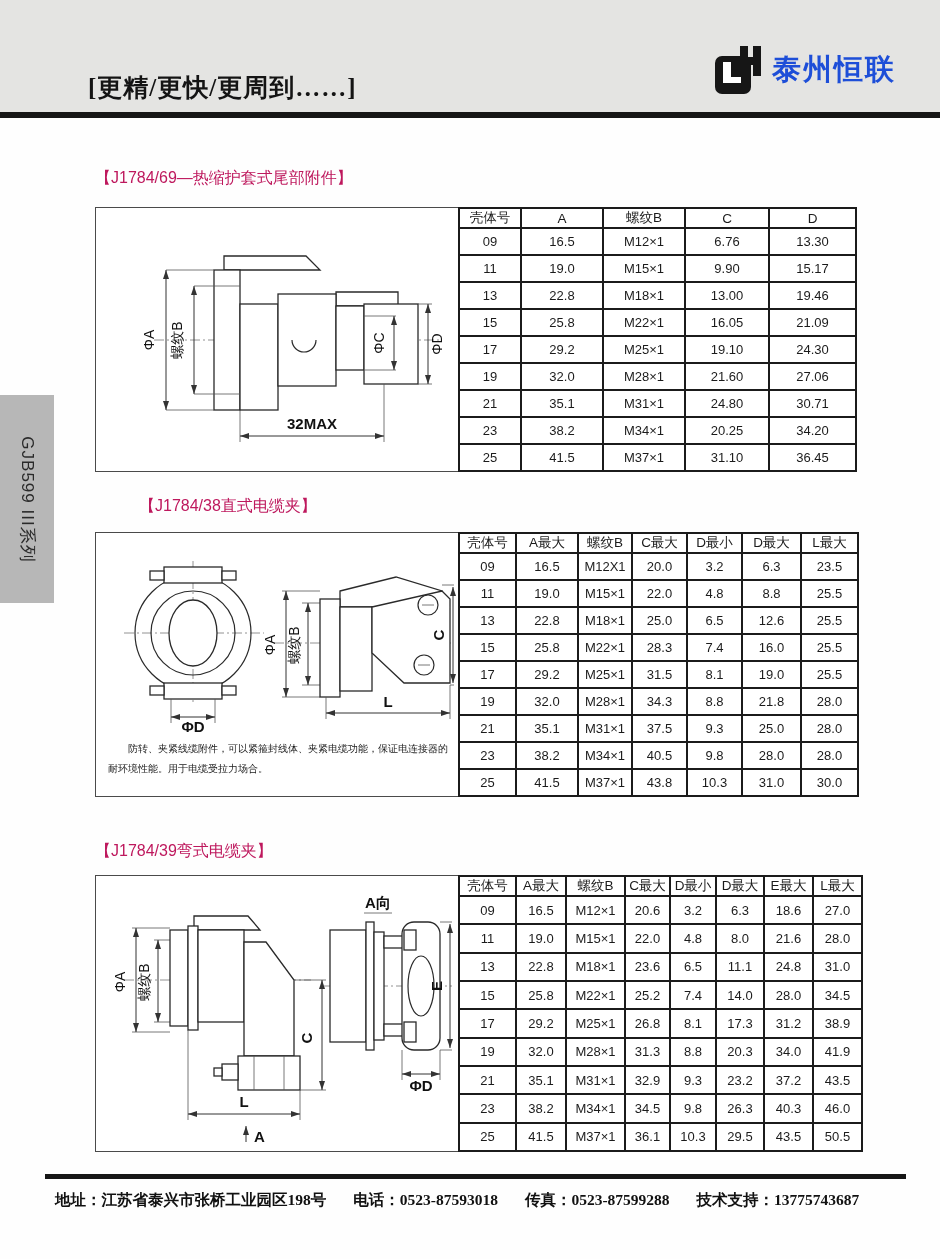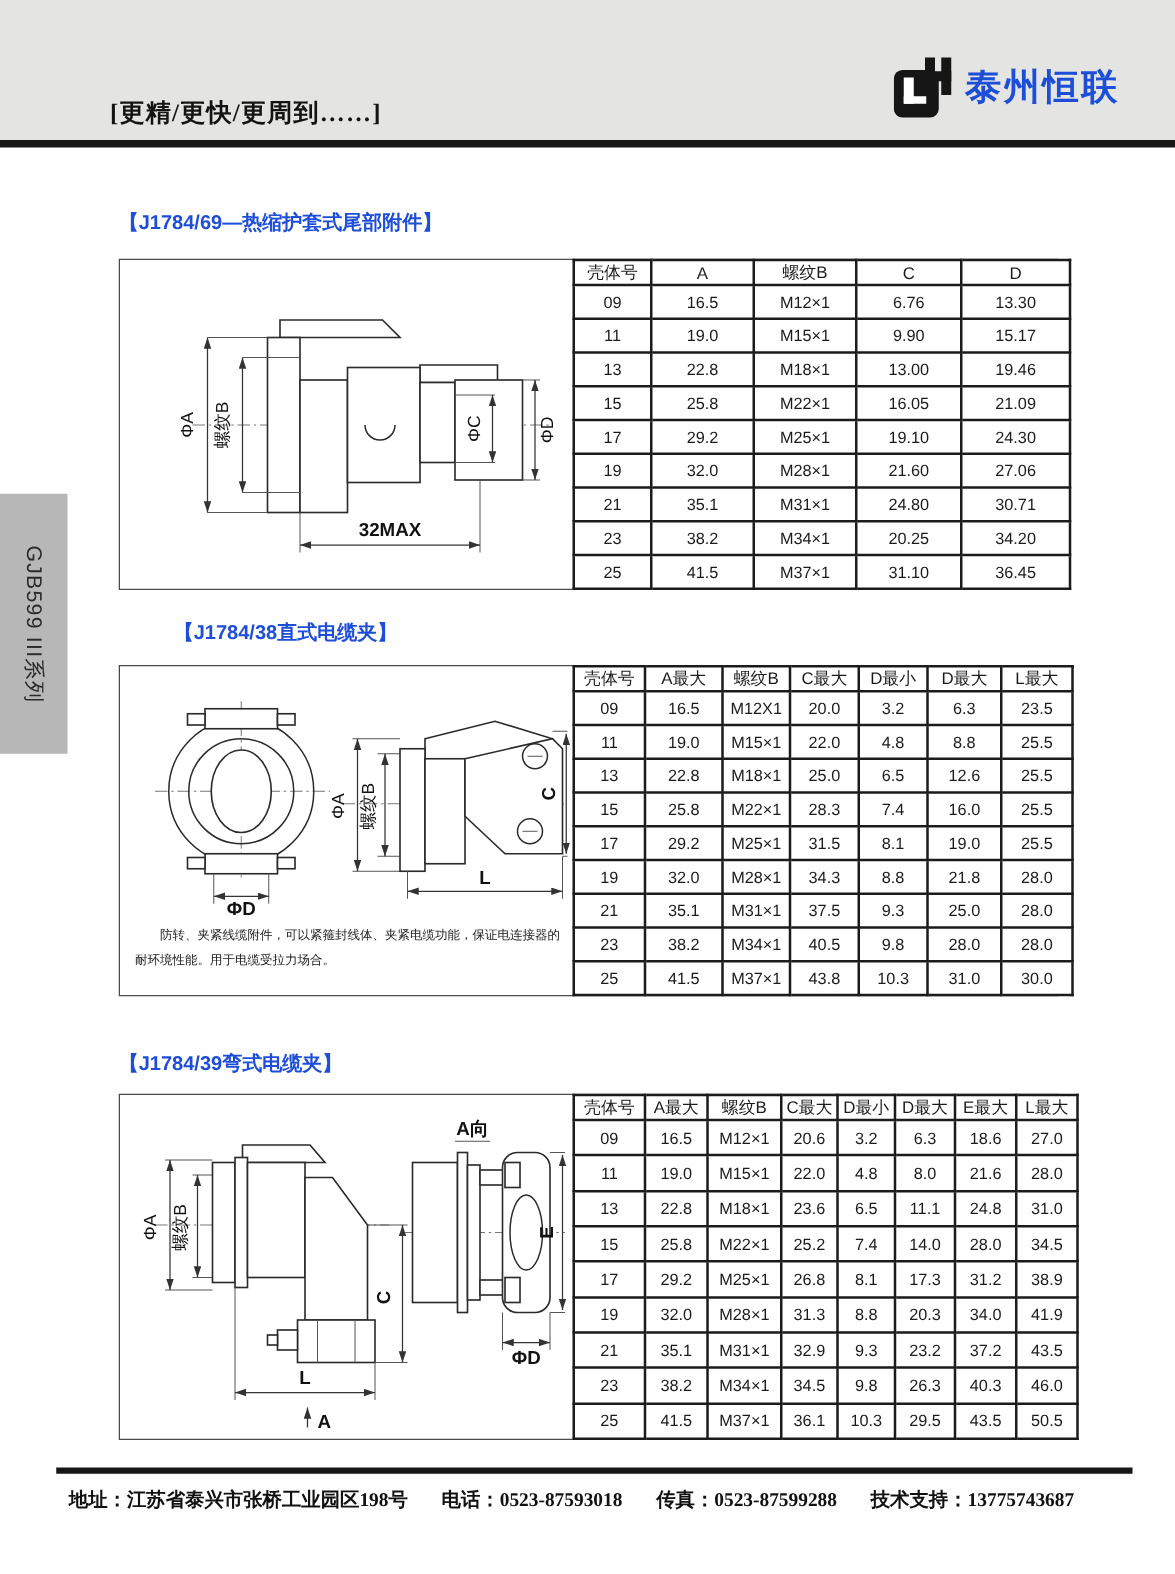--- a/index.html
+++ b/index.html
@@ -2,34 +2,34 @@
 <html><head>
 <meta charset="utf-8">
 <style>
   html,body{margin:0;padding:0;background:#ffffff;}
   .page{position:relative;width:940px;height:1259px;background:#fefefe;overflow:hidden;
         font-family:"Liberation Sans","DejaVu Sans",sans-serif;color:#1c1c1c;}
 
   
   .header{position:absolute;left:0;top:0;width:940px;height:112px;background:#e4e4e2;}
   .slogan{position:absolute;left:88px;bottom:8px;font-family:"Liberation Serif","DejaVu Serif",serif;
-          font-weight:bold;font-size:20px;letter-spacing:1px;color:#141414;}
+          font-weight:bold;font-size:25px;letter-spacing:1px;color:#141414;}
   .logo{position:absolute;right:44px;top:44px;display:flex;align-items:center;gap:9px;}
   .logo-mark{width:48px;height:52px;display:block;}
   .brand{font-size:29px;font-weight:bold;letter-spacing:2px;color:#1d4ed8;
          font-family:"Liberation Sans","DejaVu Sans",sans-serif;}
   .header-divider{position:absolute;left:0;top:112px;width:940px;height:6px;background:#161616;}
 
   
   .side-tab{position:absolute;left:0;top:395px;width:54px;height:208px;background:#b7b7b7;
             display:flex;align-items:center;justify-content:center;}
   .side-tab span{transform:rotate(90deg);white-space:nowrap;font-size:17px;color:#2a2a2a;letter-spacing:1px;}
 
   
-  .sec-title{position:absolute;left:95px;font-size:16px;font-weight:bold;color:#1d4ed8;}
+  .sec-title{position:absolute;left:95px;font-size:16px;font-weight:normal;color:#be185d;}
   #title-1{top:168px;} #title-2{top:496px;margin-left:44px;} #title-3{top:841px;}
   .box{position:absolute;left:95px;width:750px;border:1px solid #4a4a4a;background:#fff;}
   #box-1{top:207px;height:263px;} #box-2{top:532px;height:263px;} #box-3{top:875px;height:275px;}
 
   .spec-table{position:absolute;top:-1px;left:362px;width:389px;border-collapse:collapse;
               table-layout:fixed;background:#fff;padding-left:48px;}
   #box-1 .spec-table,#box-2 .spec-table{height:265px;}
   #box-3 .spec-table{height:277px;}
   .spec-table th,.spec-table td{border:2px solid #1b1b1b;text-align:center;vertical-align:middle;
               font-size:13px;font-weight:normal;padding:0;color:#1b1b1b;}

